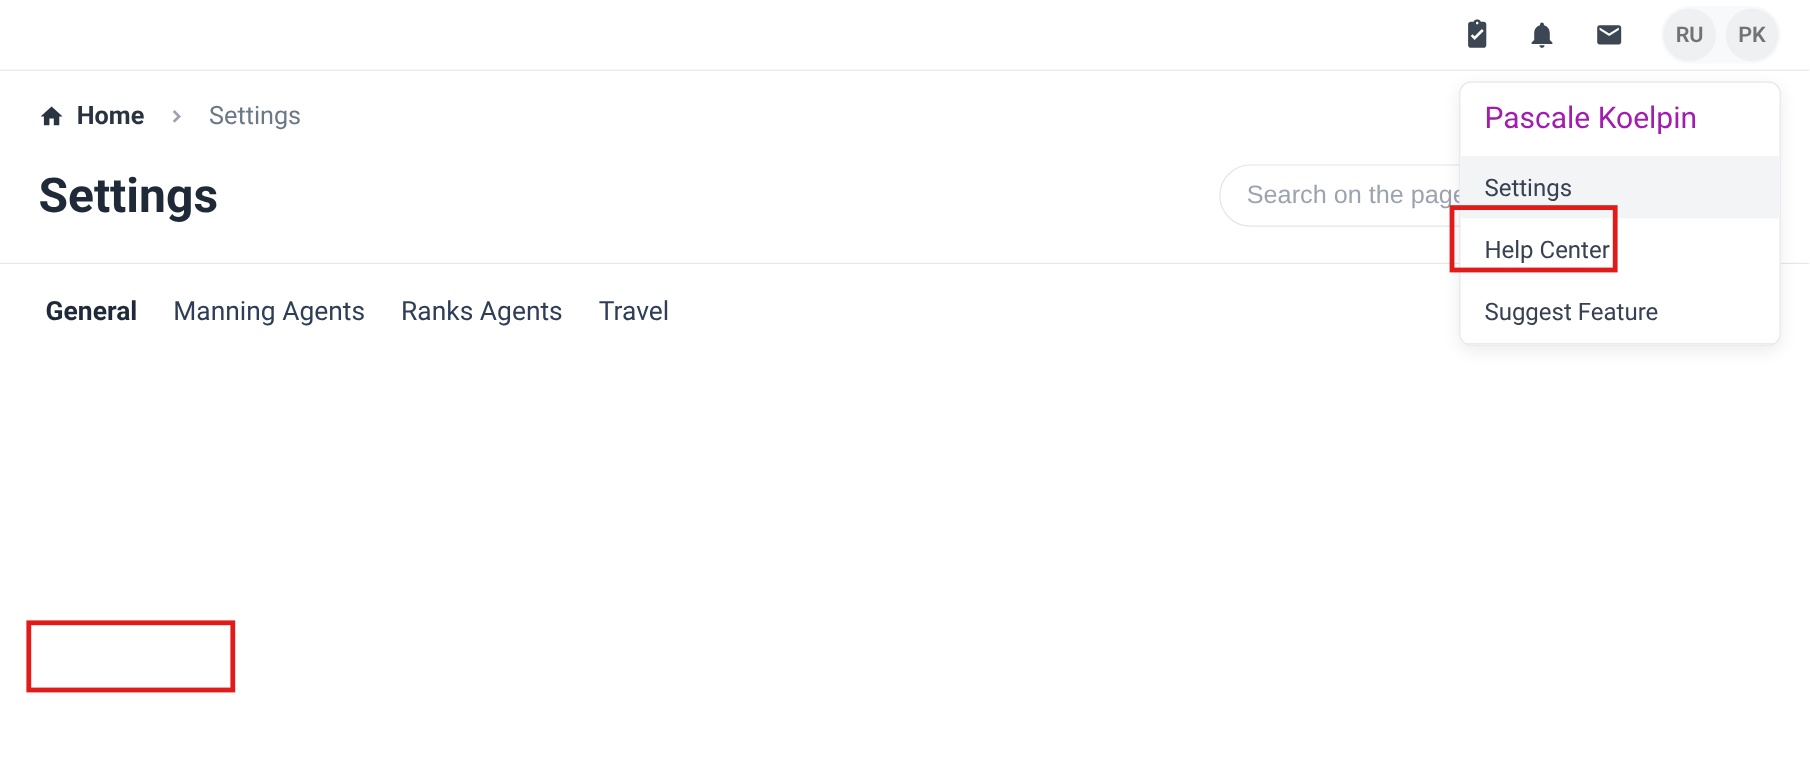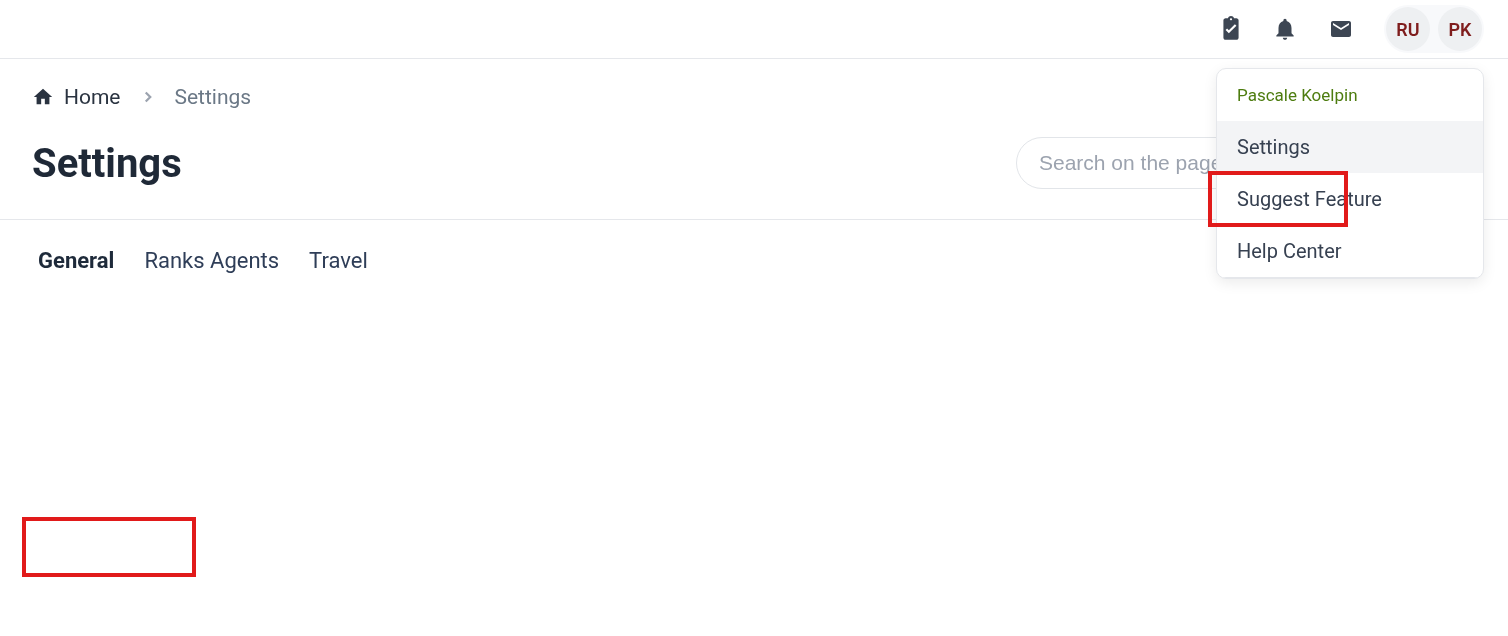--- a/index.html
+++ b/index.html
@@ -34,21 +34,21 @@
     .lang-badge, .avatar-badge {
       width: 44px;
       height: 44px;
       border-radius: 50%;
       background: #eef0f2;
       display: flex;
       align-items: center;
       justify-content: center;
       font-size: 18px;
       font-weight: 600;
-      color: #7f1d1d;
+      color: #737373;
       cursor: pointer;
     }
     .lang-avatar-group {
       display: flex;
       gap: 8px;
       background: #f8f9fb;
       padding: 2px;
       border-radius: 30px;
     }
     .divider {
@@ -60,21 +60,21 @@
       padding: 26px 32px 18px 32px;
       display: flex;
       align-items: center;
       gap: 18px;
     }
     .home-link {
       display: flex;
       align-items: center;
       gap: 10px;
       font-size: 21px;
-      font-weight: 400;
+      font-weight: 700;
       color: #2a3340;
       cursor: pointer;
     }
     .chevron {
       color: #9ca3af;
     }
     .crumb-current {
       font-size: 21px;
       color: #6b7886;
     }
@@ -126,22 +126,22 @@
       border: 1px solid #e5e7eb;
       border-radius: 10px;
       box-shadow: 0 4px 14px rgba(0,0,0,0.08);
       overflow: hidden;
       z-index: 100;
     }
     .dropdown-header {
       padding: 16px 20px;
     }
     .dropdown-name {
-      font-size: 17px;
-      color: #4d7c0f;
+      font-size: 25px;
+      color: #a21caf;
     }
     .dropdown-email {
       font-size: 19px;
       font-weight: 700;
       color: #1f2937;
       white-space: nowrap;
       overflow: hidden;
       text-overflow: ellipsis;
     }
     .dropdown-item {
@@ -218,28 +218,29 @@
 
 <div class="page-header">
   <h1 class="page-title">Settings</h1>
   <input class="search-box" placeholder="Search on the page" style="">
 </div>
 
 <div class="divider"></div>
 
 <div class="sidebar-nav">
   <div class="nav-item active">General</div>
+  <div class="nav-item">Manning Agents</div>
   <div class="nav-item">Ranks Agents</div>
   <div class="nav-item">Travel</div>
 </div>
 
 <div class="dropdown">
   <div class="dropdown-header">
     <div class="dropdown-name">Pascale Koelpin</div>
   </div>
   <div class="dropdown-item hover">Settings</div>
+  <div class="dropdown-item">Help Center</div>
   <div class="dropdown-item">Suggest Feature</div>
-  <div class="dropdown-item">Help Center</div>
   <div class="dropdown-sep"></div>
 </div>
 
 <div class="highlight-red hl-settings"></div>
 <div class="highlight-red hl-travel"></div>
 
 </body></html>

